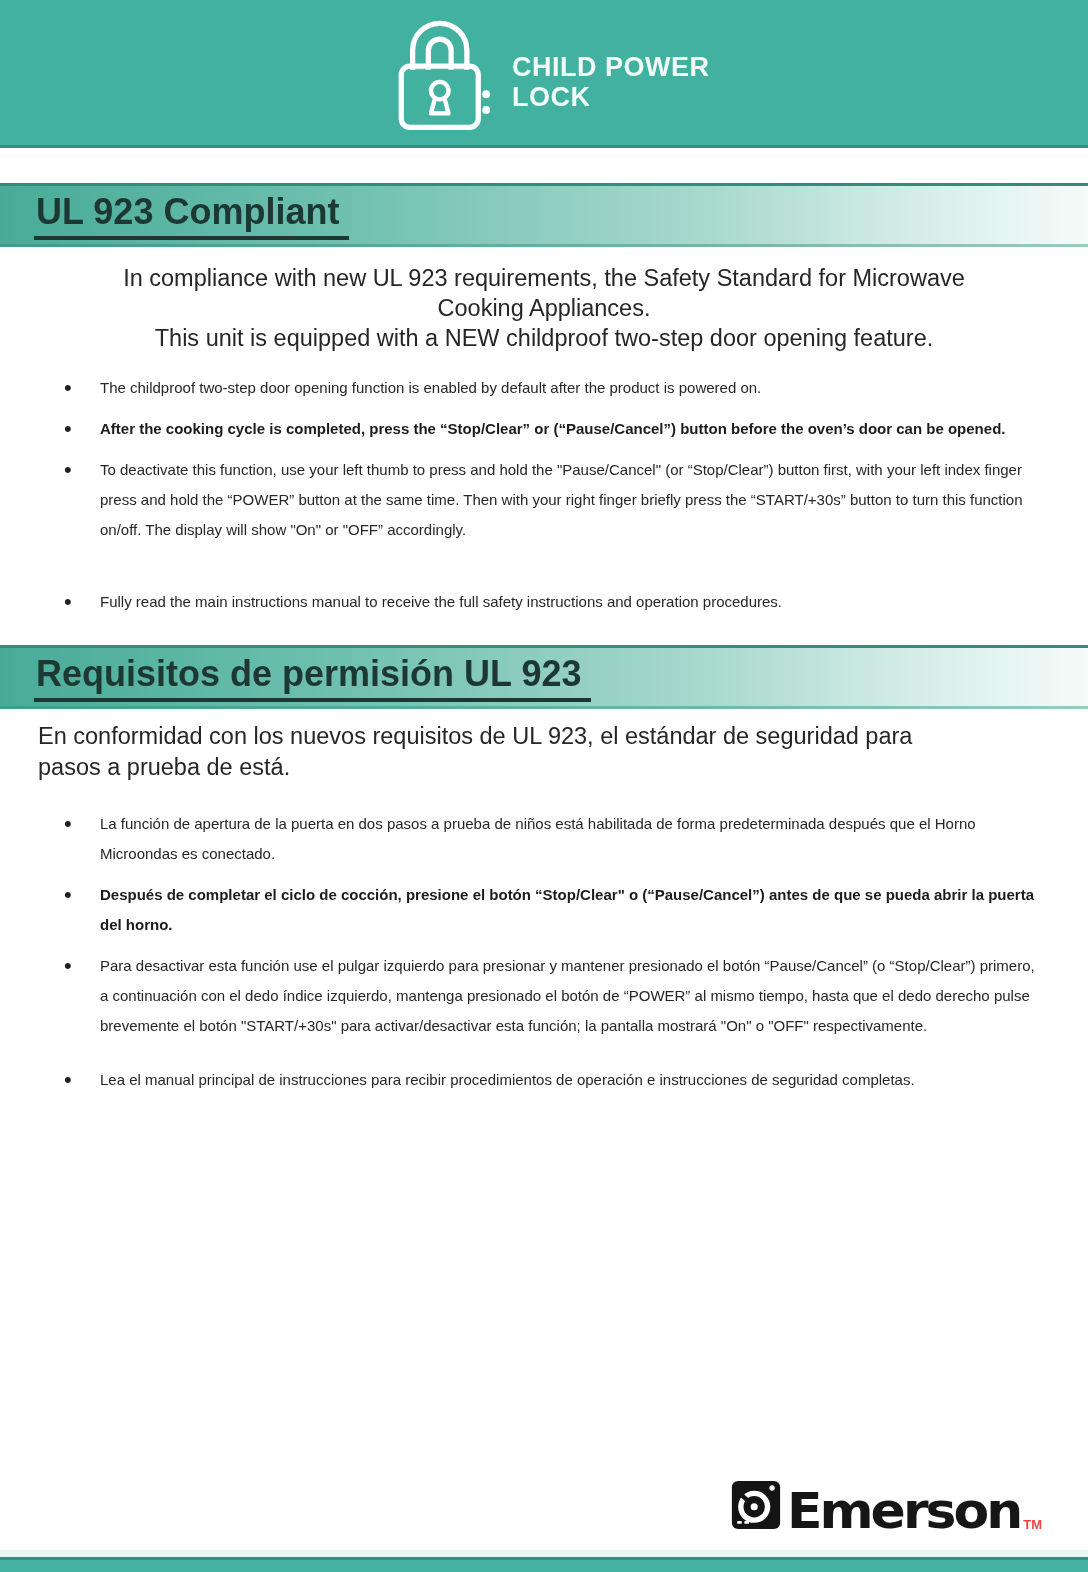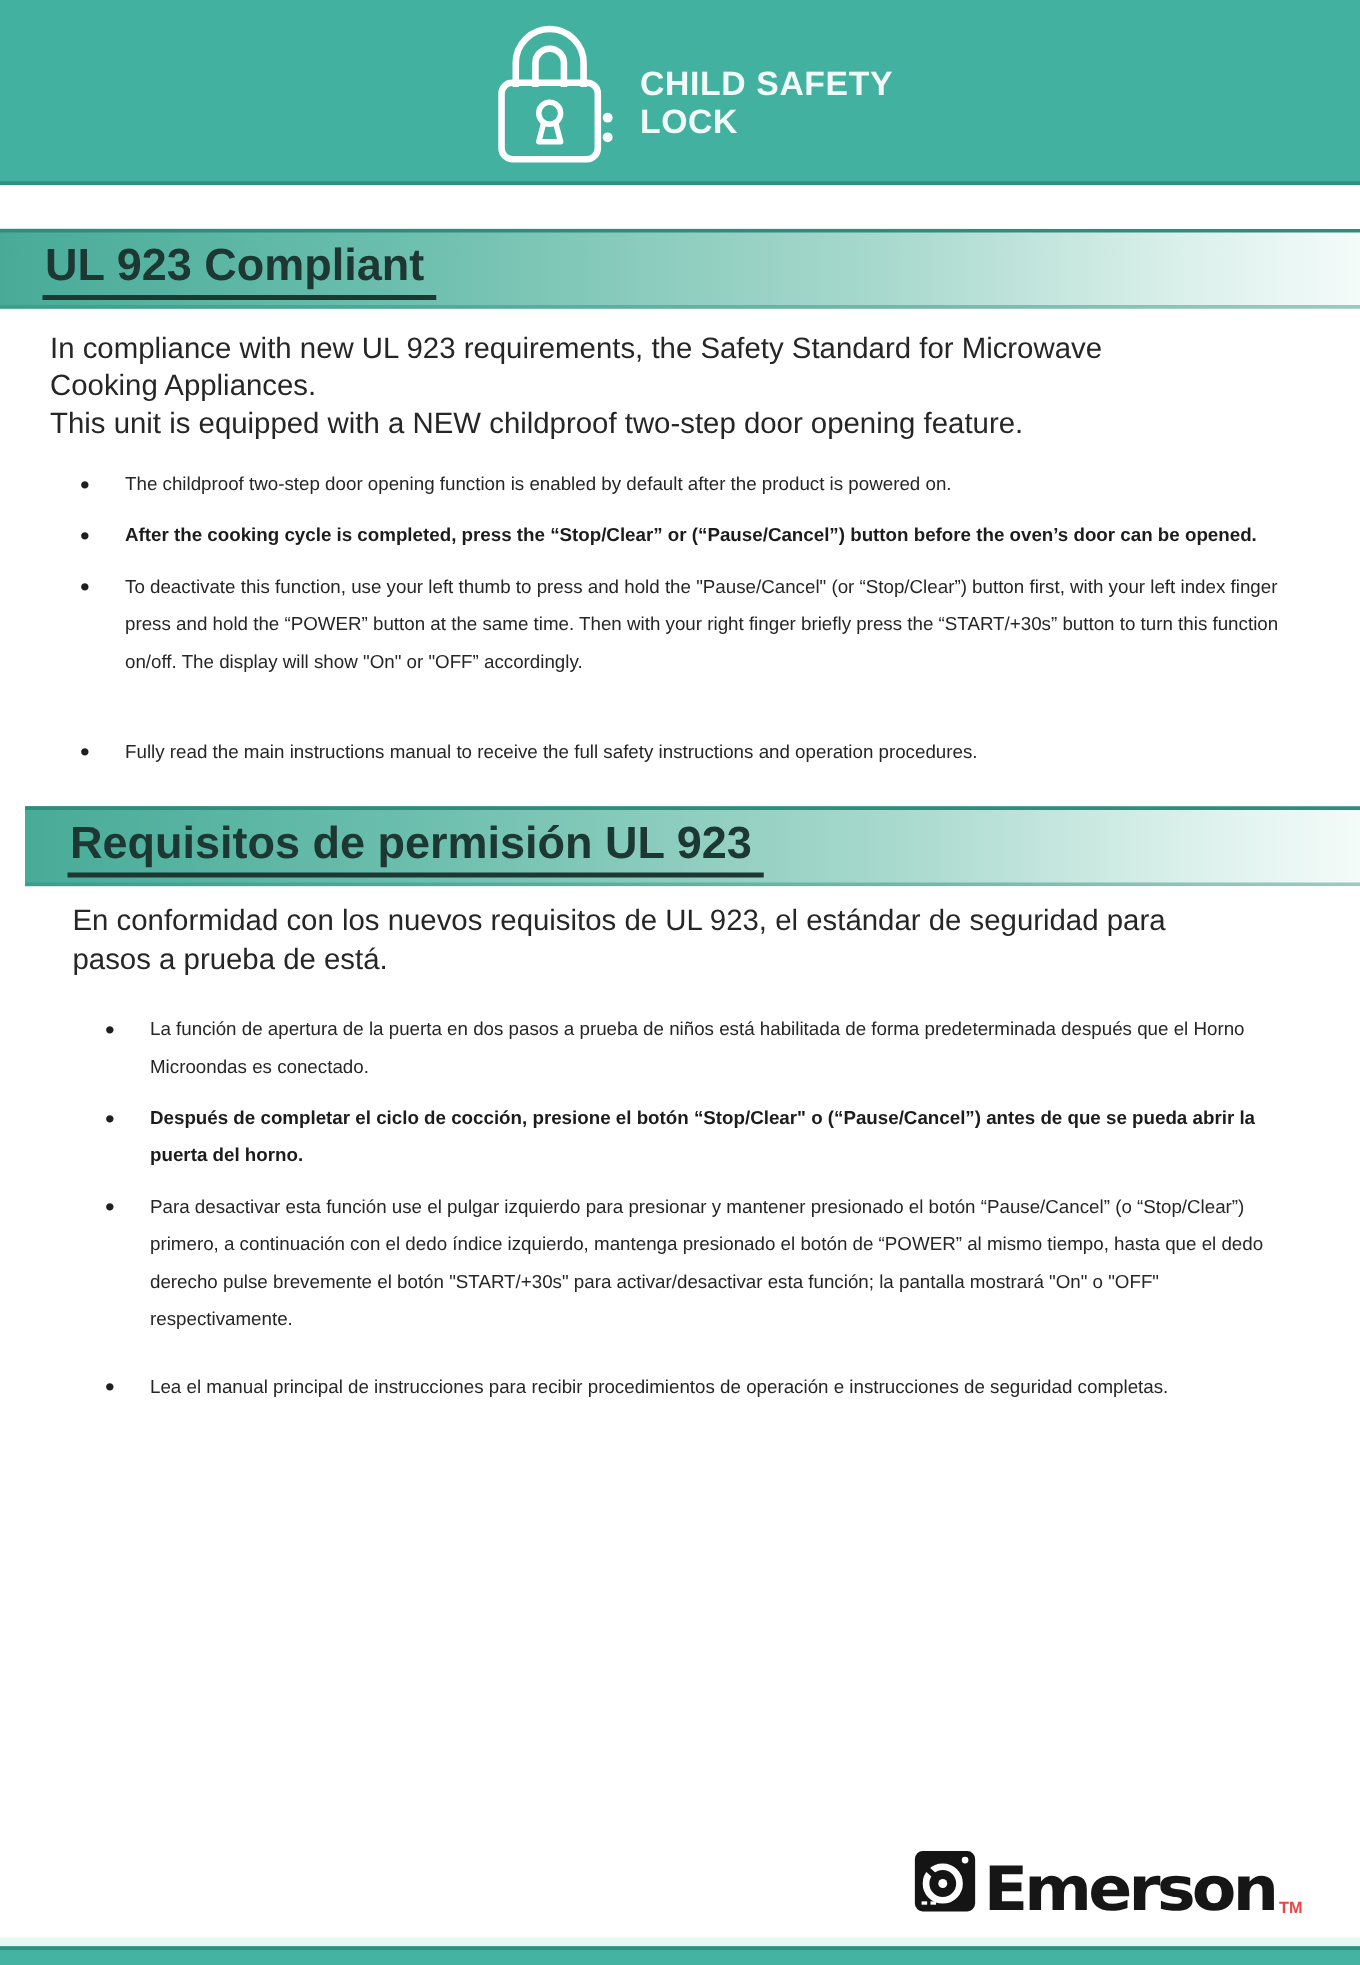--- a/index.html
+++ b/index.html
@@ -43,21 +43,21 @@
     color: #1d3833;
     border-bottom: 4px solid #1d3833;
     padding: 0 10px 3px 2px;
   }
 
   .gap-after-banner { height: 35px; }
 
   
   .intro-en {
     margin-top: 16px;
-    text-align: left;
+    text-align: center;
     font-size: 23.5px; line-height: 30px;
     padding: 0 40px;
   }
   .intro-es {
     margin-top: 12px;
     font-size: 23.5px; line-height: 31px;
     padding: 0 42px 0 38px;
   }
 
   
@@ -70,21 +70,21 @@
     color: #1f1f1f;
   }
   .bullet-row .btext {
     flex: 1;
     font-size: 15px; line-height: 30px;
   }
   .bullet-row.bold .btext { font-weight: 700; color: #1c1c1c; }
   .bullet-row.spaced { margin-top: 42px; }
   .bullets.es .bullet-row.spaced { margin-top: 24px; }
 
-  .section-es { margin-top: 28px; margin-left: 20px; }
+  .section-es { margin-top: 28px; }
 
   
   .brand-row {
     position: absolute;
     right: 46px; top: 1480px;
     display: flex; align-items: flex-end; margin-left: 15px;
   }
   .brand-badge { margin-right: 6px; margin-bottom: 2px; }
   .brand-word {
     font-family: "DejaVu Sans", sans-serif;
@@ -122,21 +122,21 @@
         <rect x="6" y="56" width="88" height="70" rx="10" stroke="#ffffff" stroke-width="6" fill="none"></rect>
 
         <circle cx="50" cy="84" r="10" stroke="#ffffff" stroke-width="5" fill="none"></circle>
         <path d="M45 91 L40 110 H60 L55 91" stroke="#ffffff" stroke-width="5" fill="none" stroke-linejoin="round"></path>
 
         <circle cx="103" cy="88" r="4.5" fill="#ffffff"></circle>
         <circle cx="103" cy="106" r="4.5" fill="#ffffff"></circle>
       </svg>
     </span>
     <div class="banner-title">
-      <div>CHILD SAFETY</div>
+      <div>CHILD POWER</div>
       <div>LOCK</div>
     </div>
   </div>
 
   <div class="gap-after-banner"></div>
 
   <div class="section-bar">
     <span class="section-title">UL 923 Compliant</span>
   </div>
 

